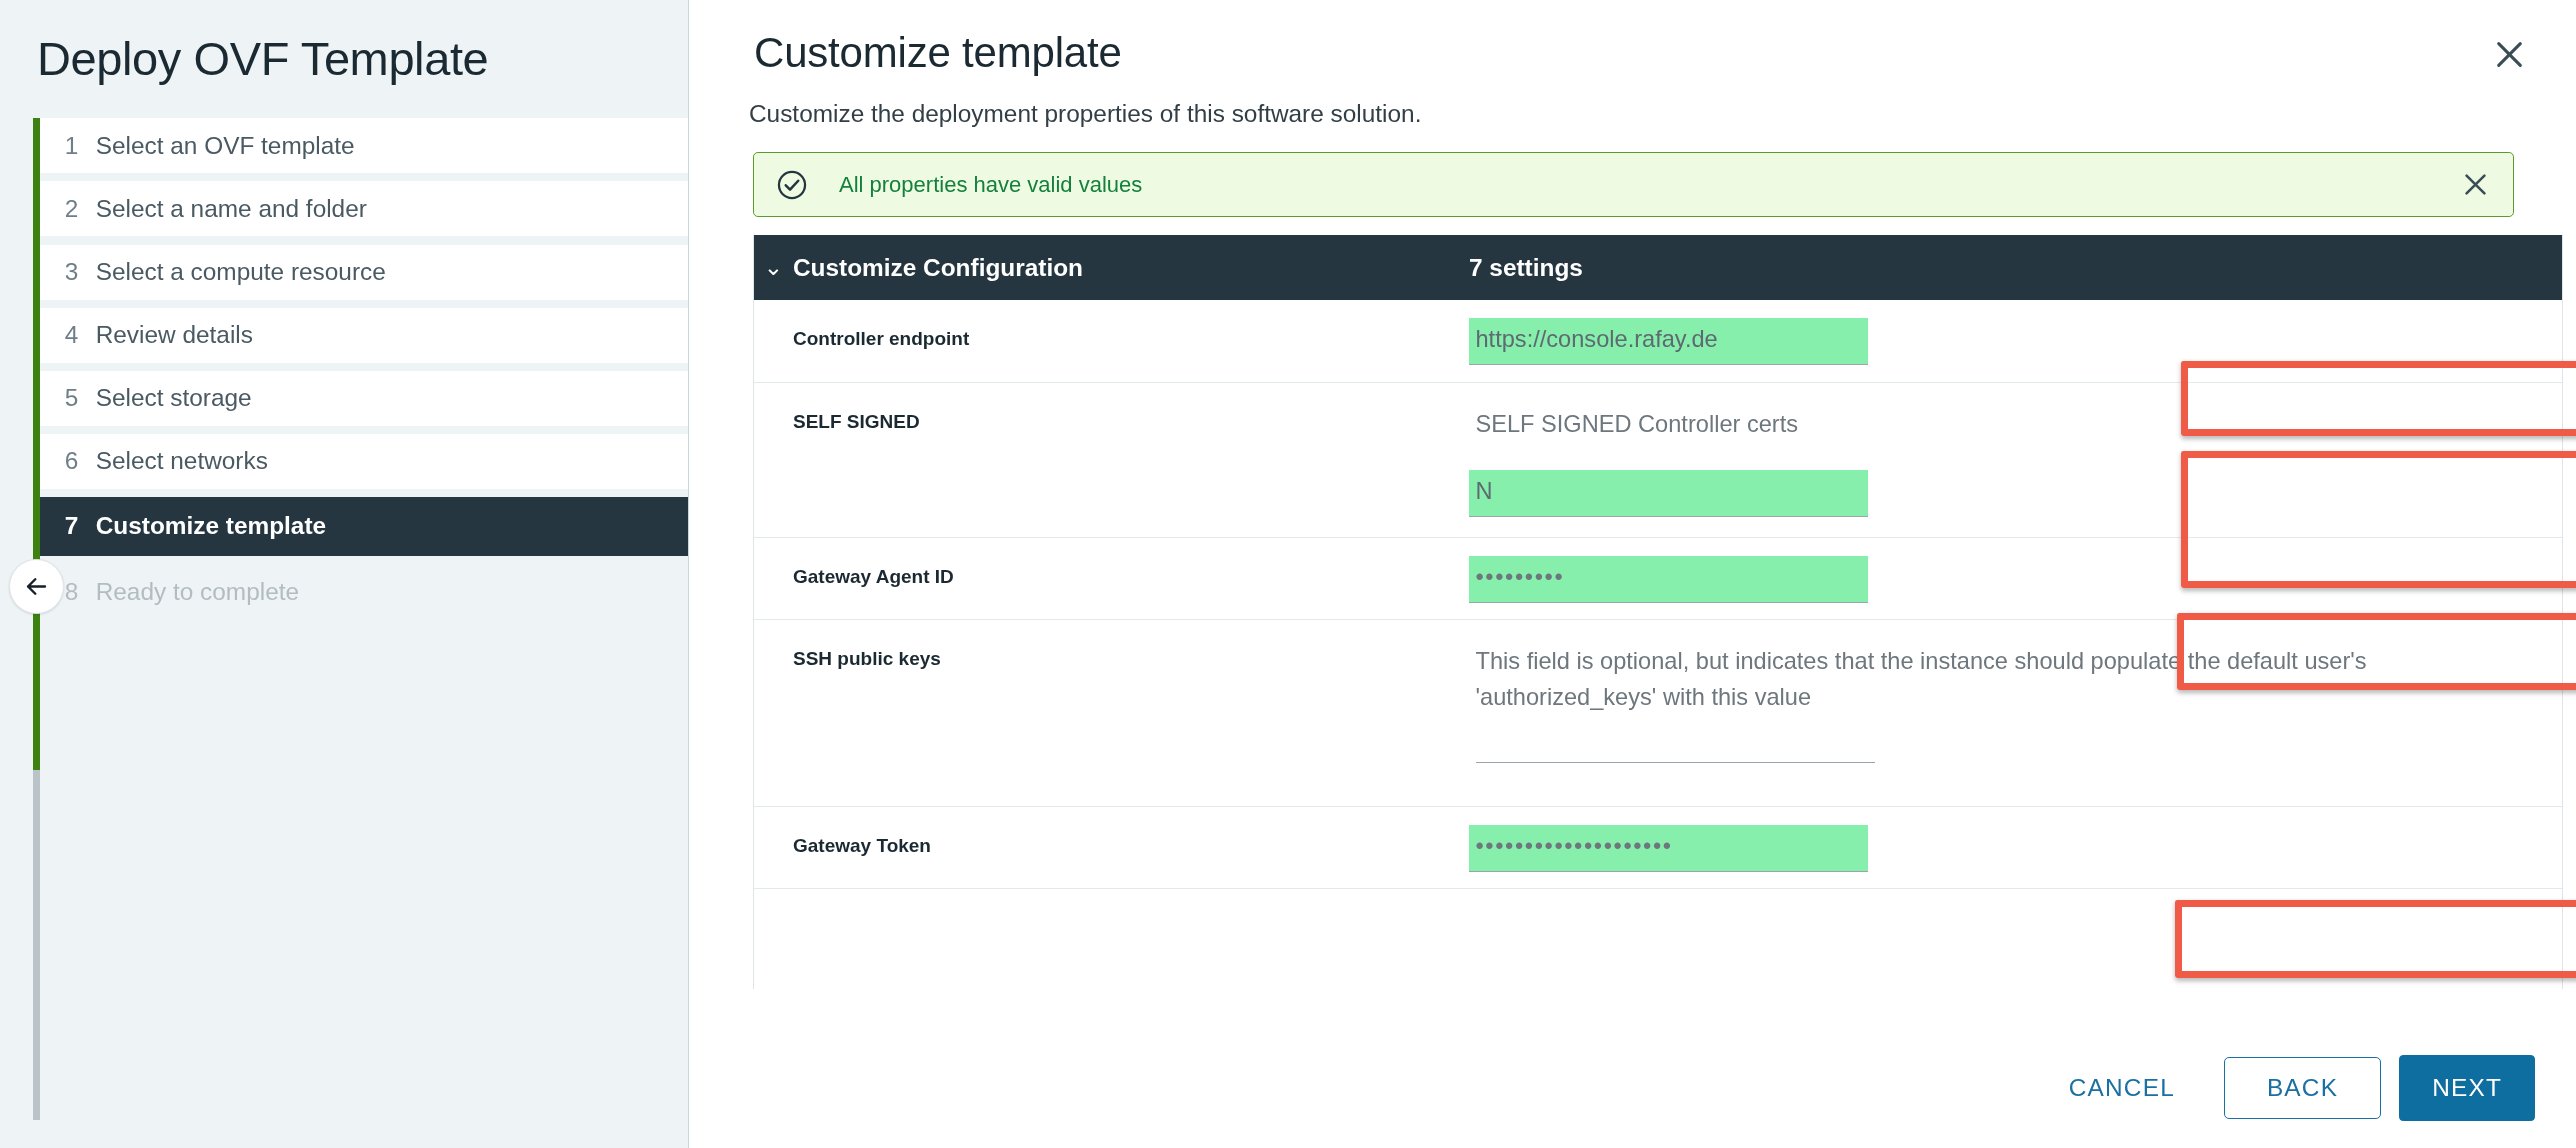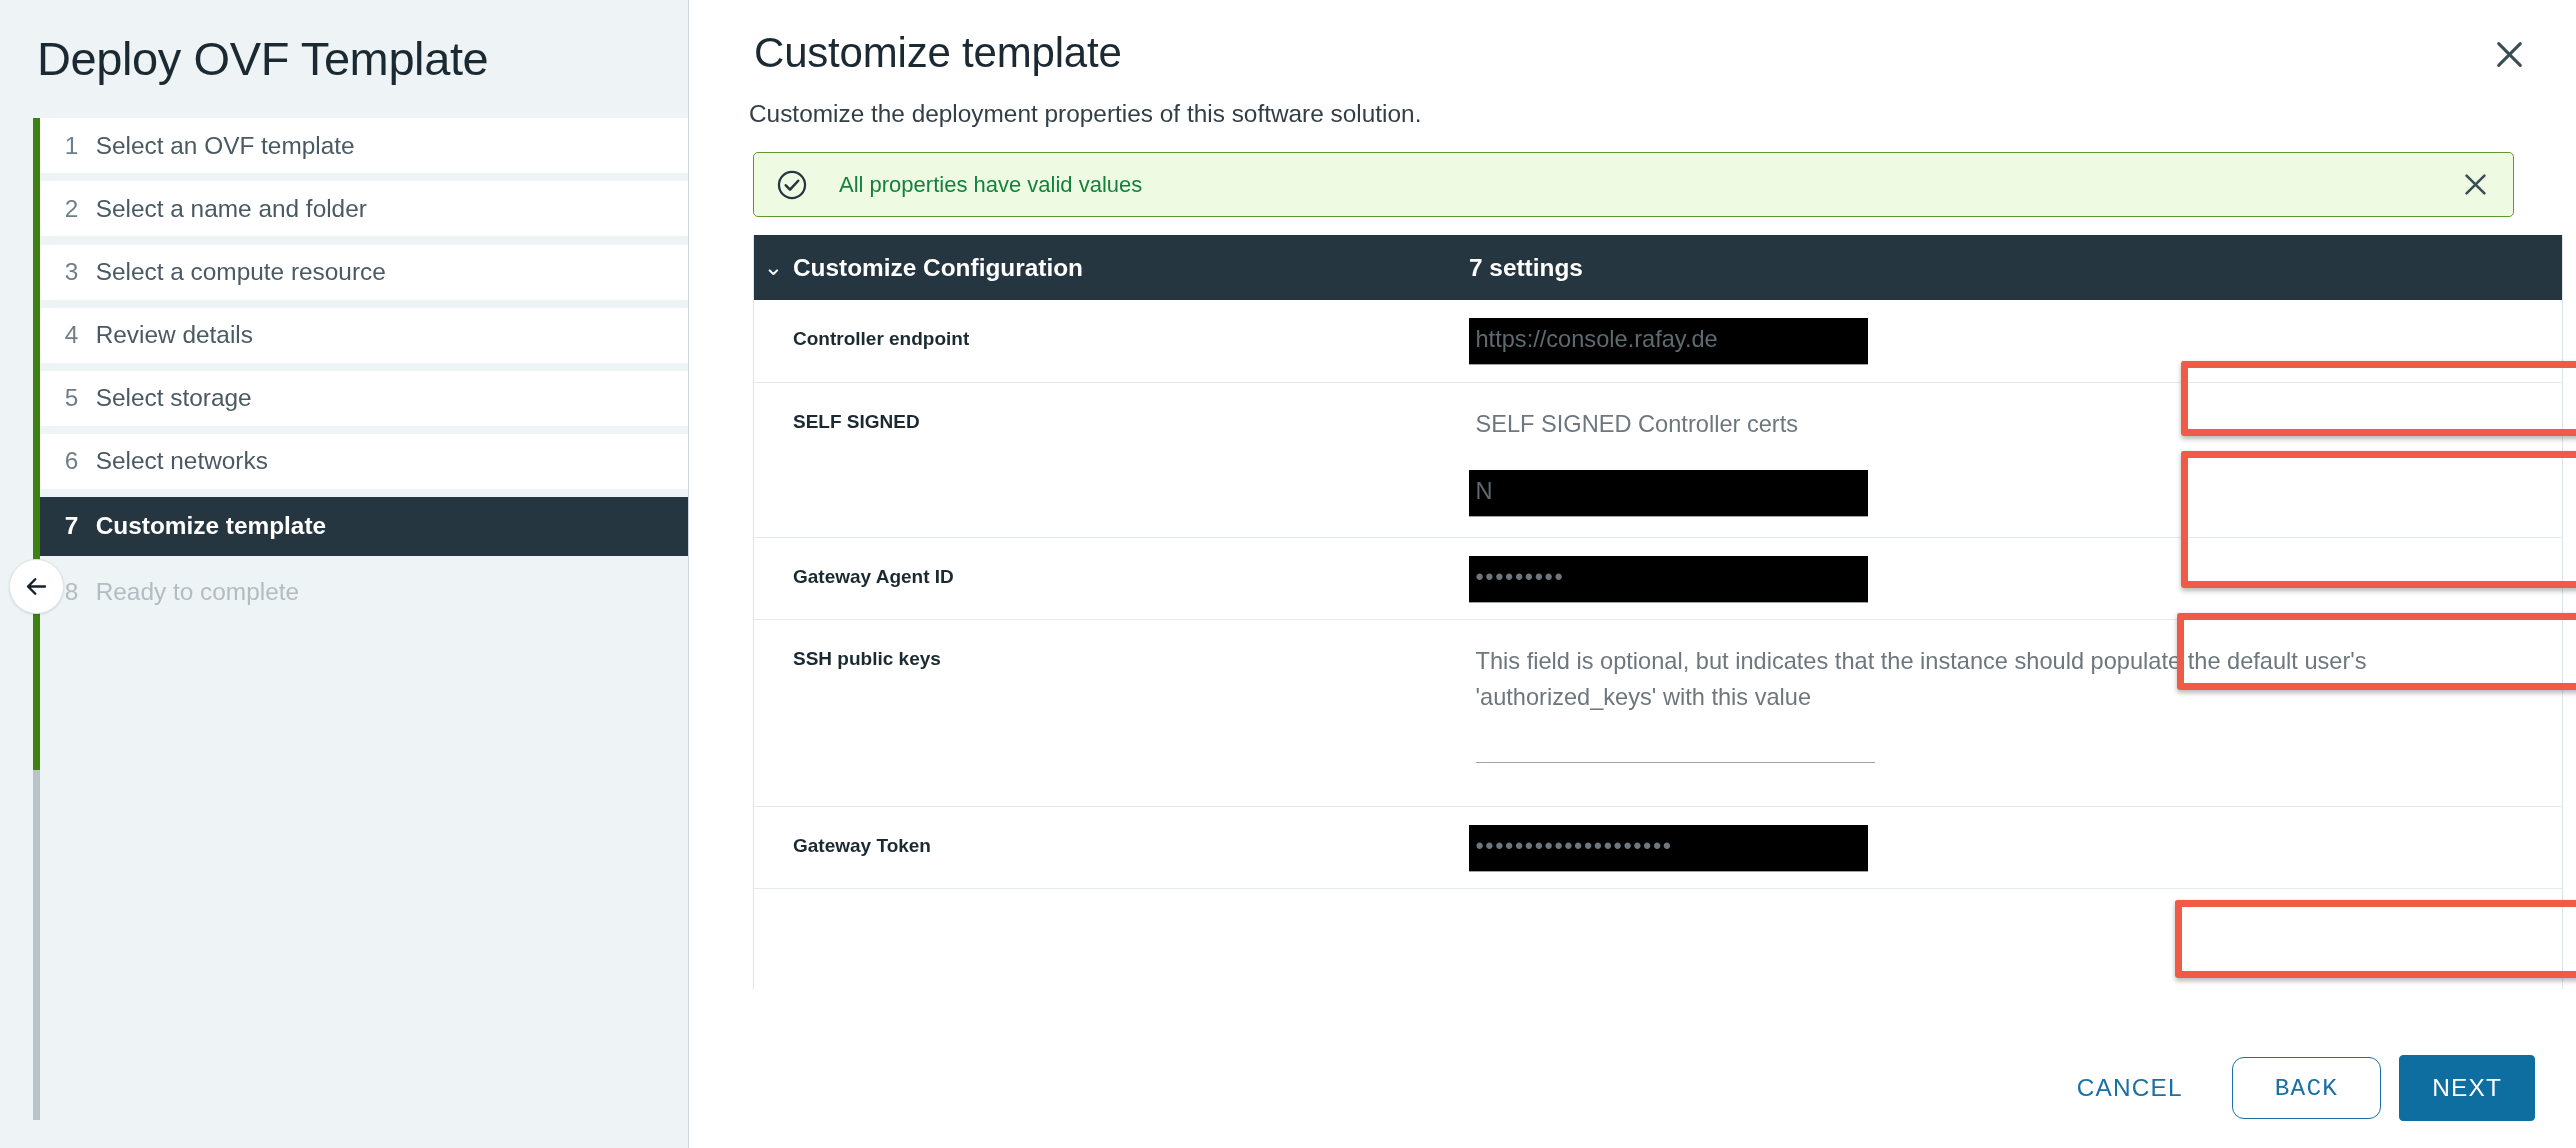--- a/index.html
+++ b/index.html
@@ -200,21 +200,21 @@
     flex: 1;
     padding: 18px 24.4px 16.3px 0;
     position: relative;
   }
   .field {
     width: 399px;
     border-bottom: 1.6px solid #9aa5ab;
     padding: 8.1px 6.5px 9.8px 6.5px;
     font-size: 23.6px;
     color: #5e6a71;
-    background: #000000;
+    background: #86efac;
     min-height: 47px;
     cursor: text;
   }
   .field.dotted { letter-spacing: 1.6px; color: #6d777d; }
   .helper {
     font-size: 23.6px;
     color: #6d777d;
     line-height: 1.55;
     padding: 4.9px 0 0 6.5px;
     max-width: 1002px;
@@ -256,24 +256,24 @@
     cursor: pointer;
     font-family: "Liberation Sans", sans-serif;
   }
   .btn-out {
     font-size: 24.4px;
     color: #1a6fa3;
     letter-spacing: 1.2px;
     padding: 16.3px 42px;
     background: #ffffff;
     border: 1.6px solid #1a6fa3;
-    border-radius: 12px;
+    border-radius: 5px;
     cursor: pointer;
     margin-left: 18px;
-    font-family: Liberation Mono, monospace;
+    font-family: Liberation Sans, sans-serif;
   }
   .btn-fill {
     font-size: 24.4px;
     color: #ffffff;
     letter-spacing: 1.2px;
     padding: 18px 32px;
     background: #0f6ea0;
     border: 1.6px solid #0f6ea0;
     border-radius: 4.1px;
     cursor: pointer;

